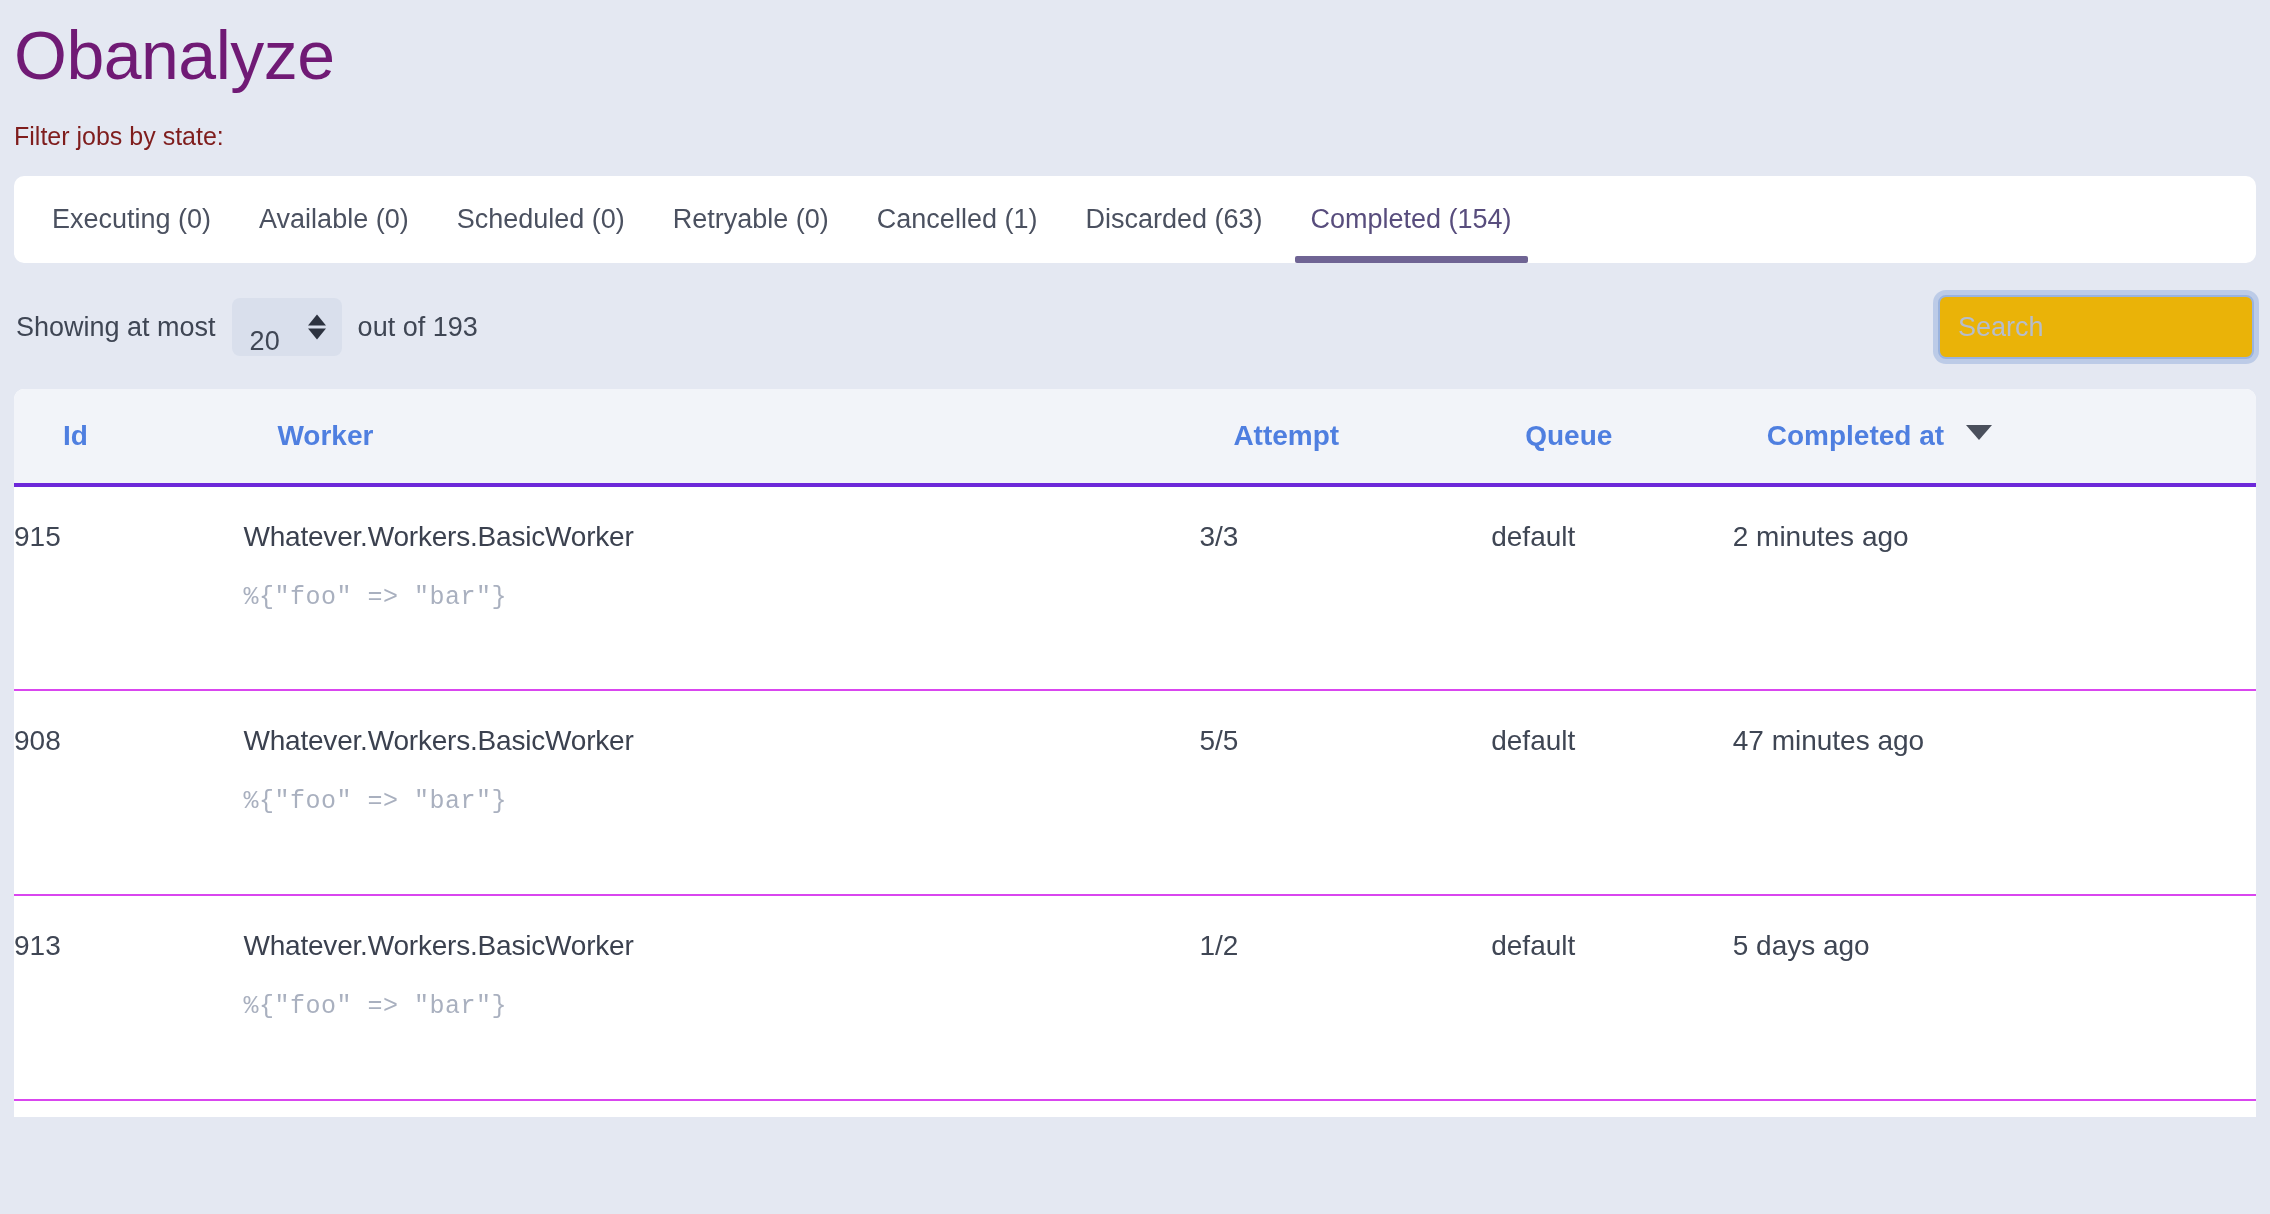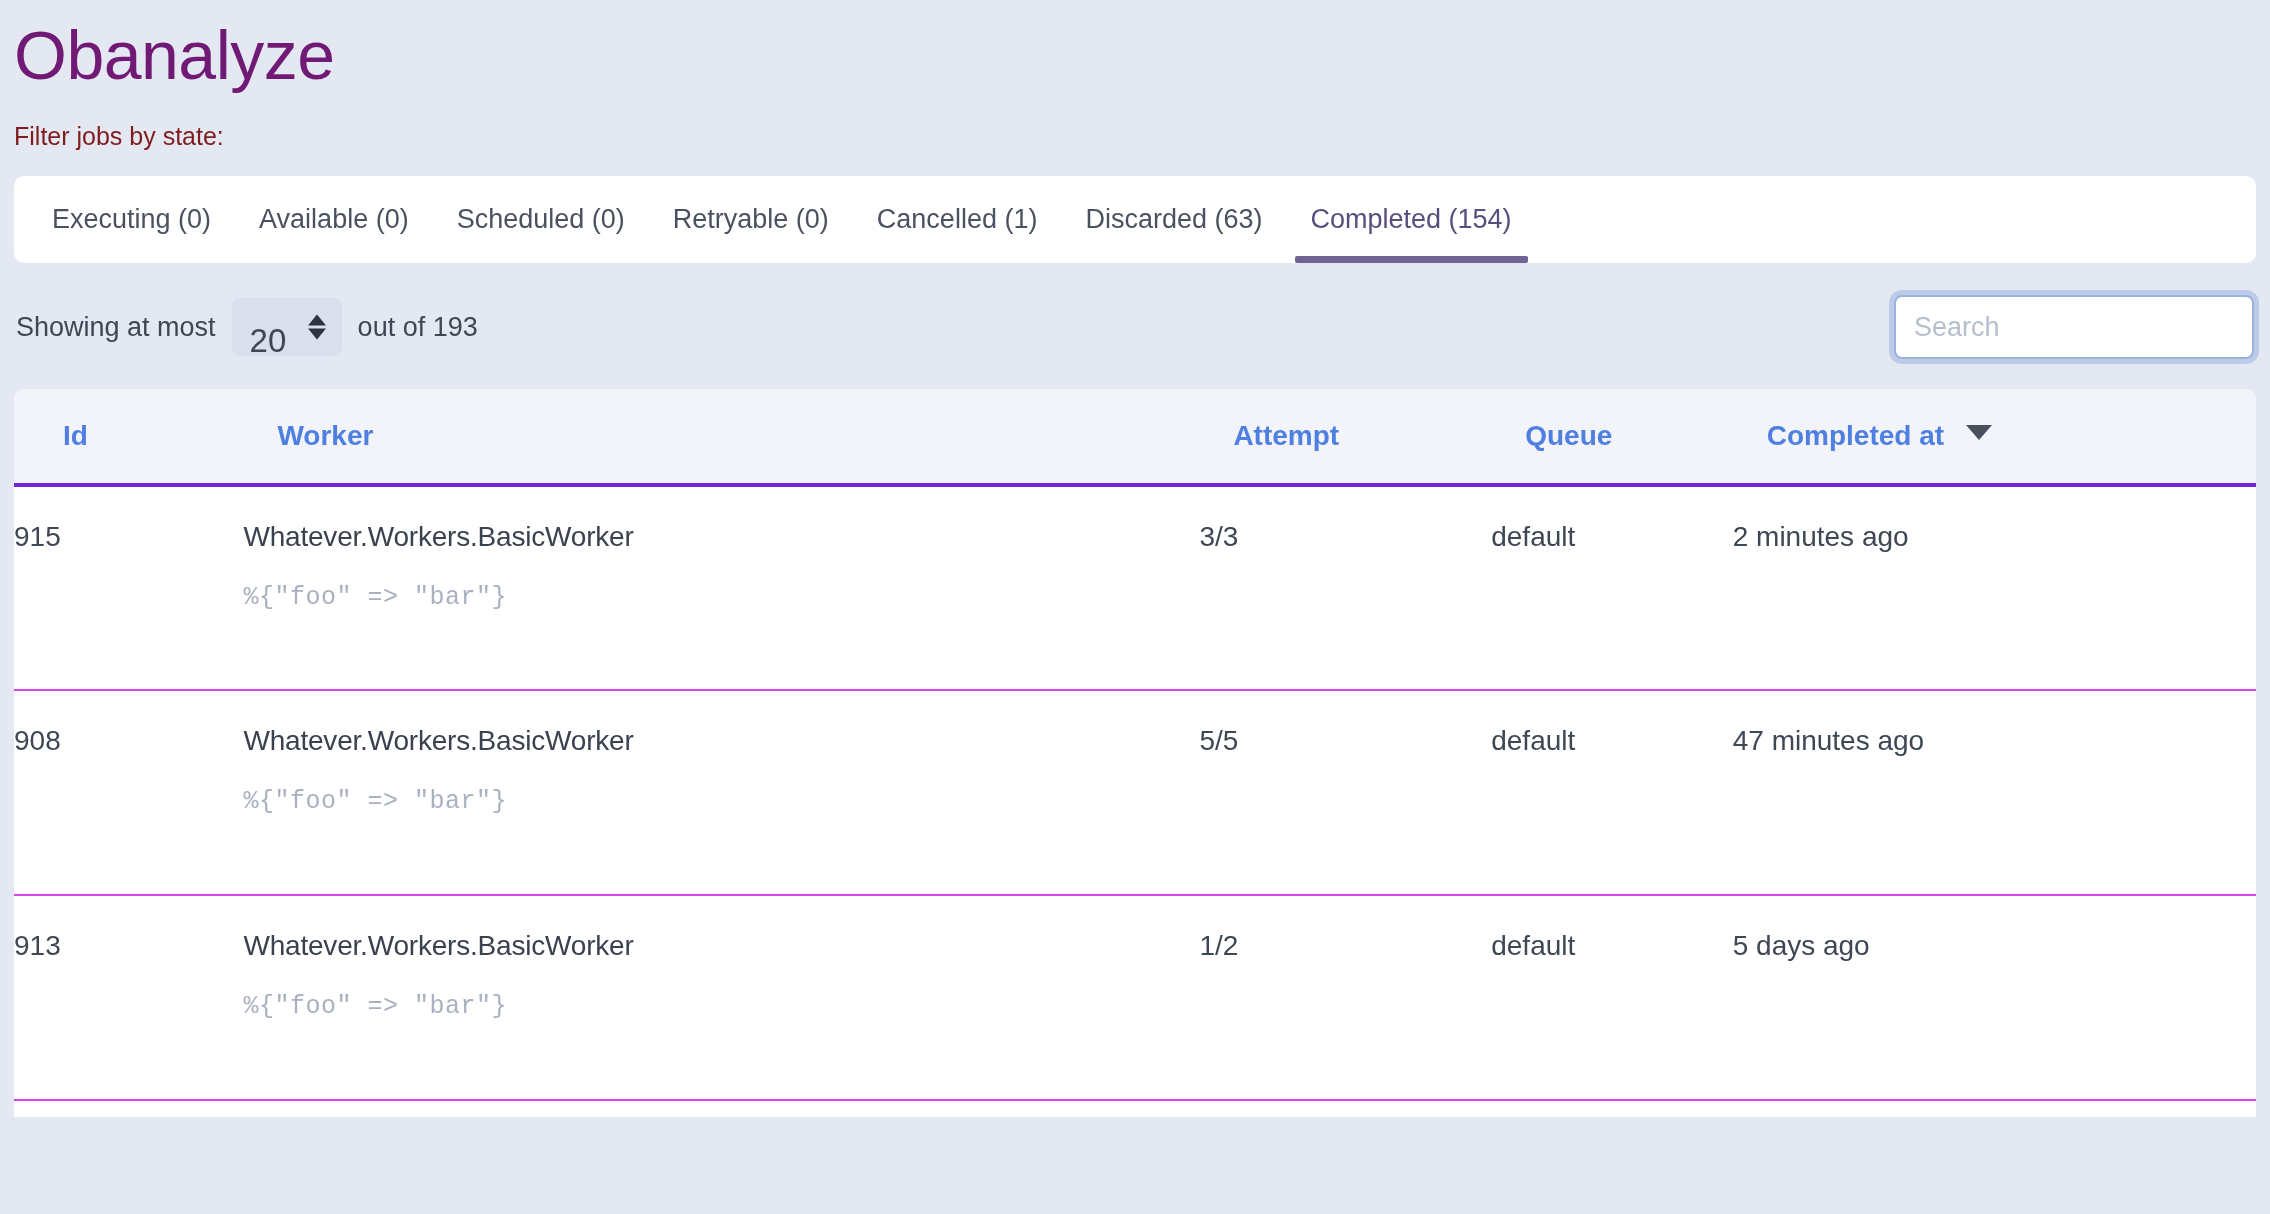--- a/index.html
+++ b/index.html
@@ -100,21 +100,21 @@
     min-width: 110px;
     background: #d9dfec;
     border: none;
     border-radius: 8px;
     display: flex;
     align-items: center;
     padding: 0 18px;
     cursor: pointer;
   }
   .limit-select .value {
-    font-size: 33px;
+    font-size: 27px;
     color: #3f4654;
     margin-top: 28px;
   }
   .limit-select .stepper {
     position: absolute;
     right: 16px;
     top: 50%;
     transform: translateY(-50%);
     display: flex;
     flex-direction: column;
@@ -128,24 +128,24 @@
     border-right: 9px solid transparent;
   }
   .limit-select .stepper .up   { border-bottom: 11px solid #2d3340; }
   .limit-select .stepper .down { border-top: 11px solid #2d3340; }
 
   .search-wrap {
     position: absolute;
     right: 2px;
     top: 50%;
     transform: translateY(-50%);
-    width: 360px;
+    width: 316px;
     height: 64px;
     border-radius: 8px;
-    background: #ffffff;
+    background: #eab308;
     border: 2px solid #9ab3de;
     box-shadow: 0 0 0 5px rgba(154,179,222,0.55);
     display: flex;
     align-items: center;
     overflow: hidden;
   }
   .search-input {
     width: 100%;
     height: 100%;
     border: none;

